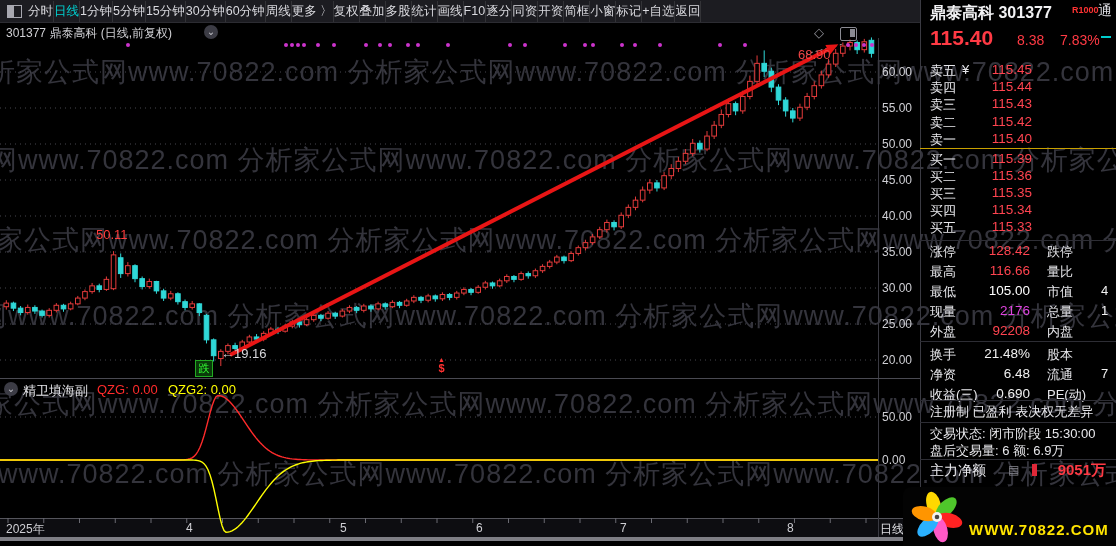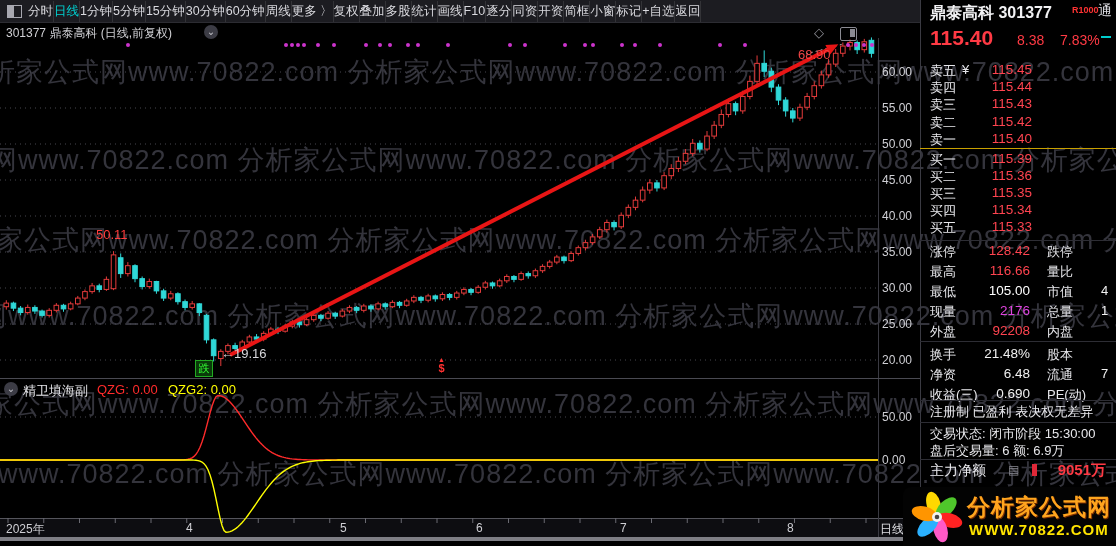--- a/index.html
+++ b/index.html
@@ -604,15 +604,14 @@
       <ellipse rx="7" ry="13" cy="-13" fill="#ffd800" transform="rotate(-15)"></ellipse>
       <ellipse rx="7" ry="13" cy="-13" fill="#4fc62b" transform="rotate(45)"></ellipse>
       <ellipse rx="7" ry="13" cy="-13" fill="#ff2222" transform="rotate(105)"></ellipse>
       <ellipse rx="7" ry="13" cy="-13" fill="#ff59c7" transform="rotate(165)"></ellipse>
       <ellipse rx="7" ry="13" cy="-13" fill="#2bb1ff" transform="rotate(225)"></ellipse>
       <ellipse rx="7" ry="13" cy="-13" fill="#ff9500" transform="rotate(285)"></ellipse>
       <circle r="5" fill="#f2f2f2"></circle>
       <circle r="2.3" fill="#444"></circle>
     </g>
   </svg>
-  <div class="l1">分析家公式网</div>
   <div class="l2">WWW.70822.COM</div>
 </div>
 
 </body></html>

